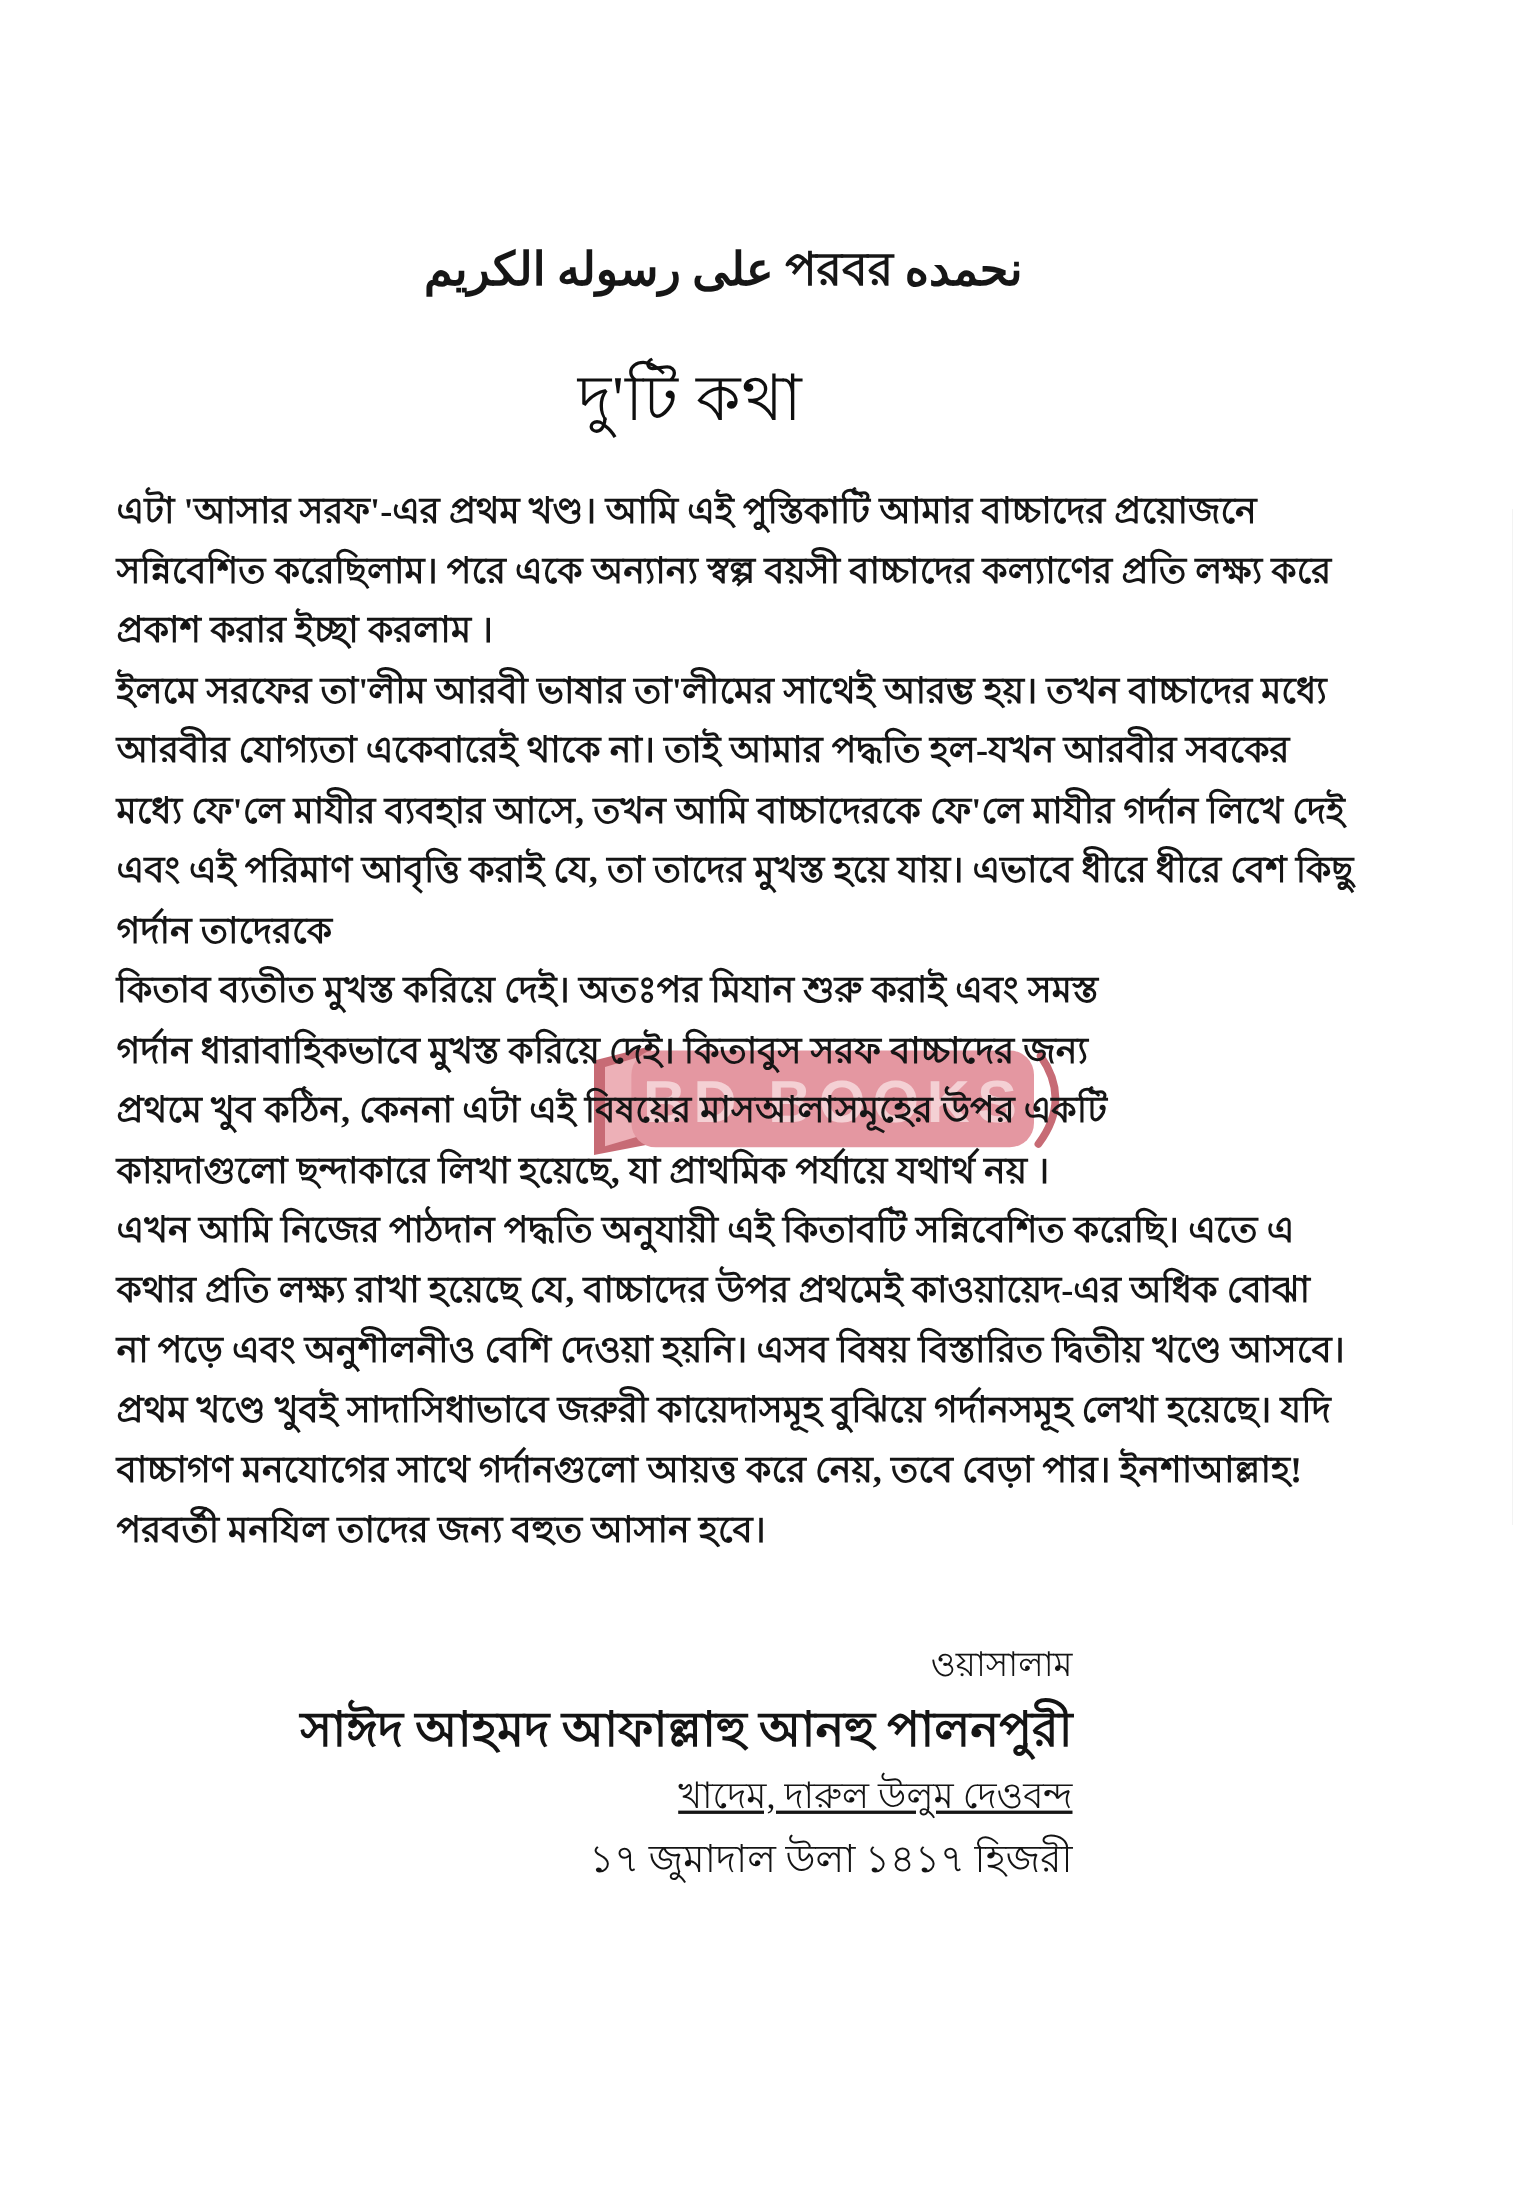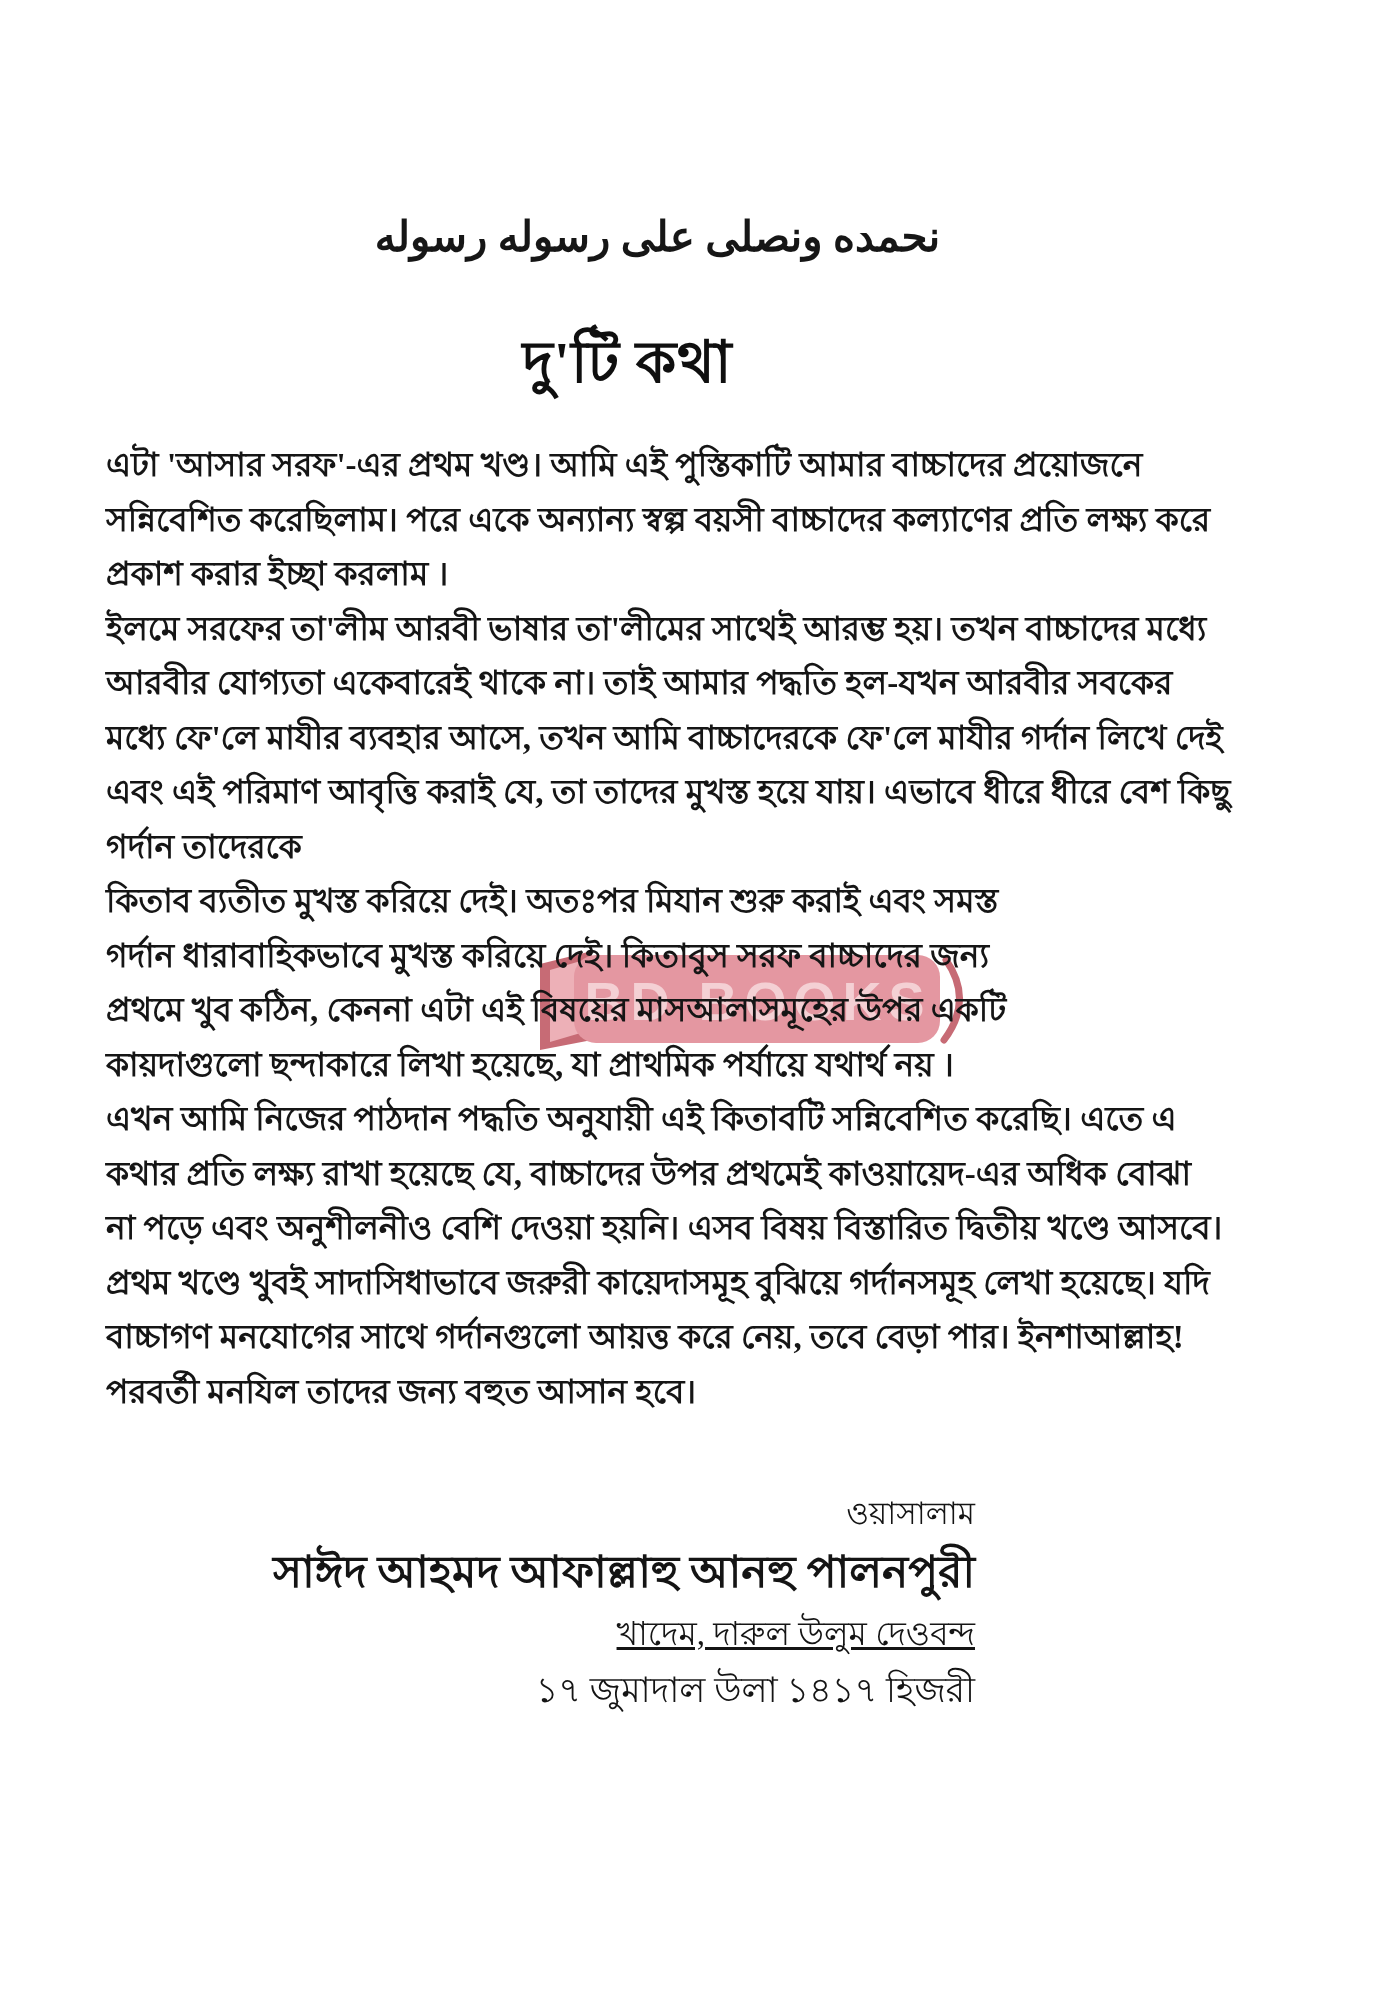--- a/index.html
+++ b/index.html
@@ -17,21 +17,21 @@
     text-align:center;
     direction:rtl;
     font-size:42px;
     font-weight:bold;
     color:#161616;
   }
   .title{
     position:absolute;top:318px;left:0;right:120px;
     text-align:center;
     font-size:58px;
-    font-weight:bold;
+    font-weight:normal;
     letter-spacing:1px;
     color:#0f0f0f;
   }
   .body-block{
     position:absolute;top:438px;left:106px;width:1180px;
     z-index:2;
     font-weight:bold;
   }
   .bline{
     font-size:33px;
@@ -57,21 +57,21 @@
   .sig-salutation{font-size:31px;line-height:52px;}
   .sig-name{font-size:44px;font-weight:bold;line-height:66px;white-space:nowrap;}
   .sig-role{font-size:33px;line-height:56px;text-decoration:underline;}
   .sig-date{font-size:35px;line-height:58px;}
 </style>
 </head>
 <body>
 
 <div class="page">
 
-  <div class="arabic">نحمده ونصلى على رسوله رسوله</div>
+  <div class="arabic">نحمده পরবর على رسوله الكريم</div>
 
   <div class="title">দু'টি কথা</div>
 
   <svg class="watermark" viewBox="0 0 440 104">
     <g>
       <path d="M4 16 L56 3 L56 92 L4 102 Z" fill="#b8424f"></path>
       <path d="M14 22 L48 12 L48 84 L14 94 Z" fill="#e89aa3"></path>
     </g>
     <rect x="38" y="7" width="366" height="88" rx="22" ry="22" fill="#dd7b87"></rect>
     <text x="222" y="72" text-anchor="middle" font-family="Liberation Sans, sans-serif" font-size="54" font-weight="bold" letter-spacing="7" fill="#f2c3c9">BD BOOKS</text>

